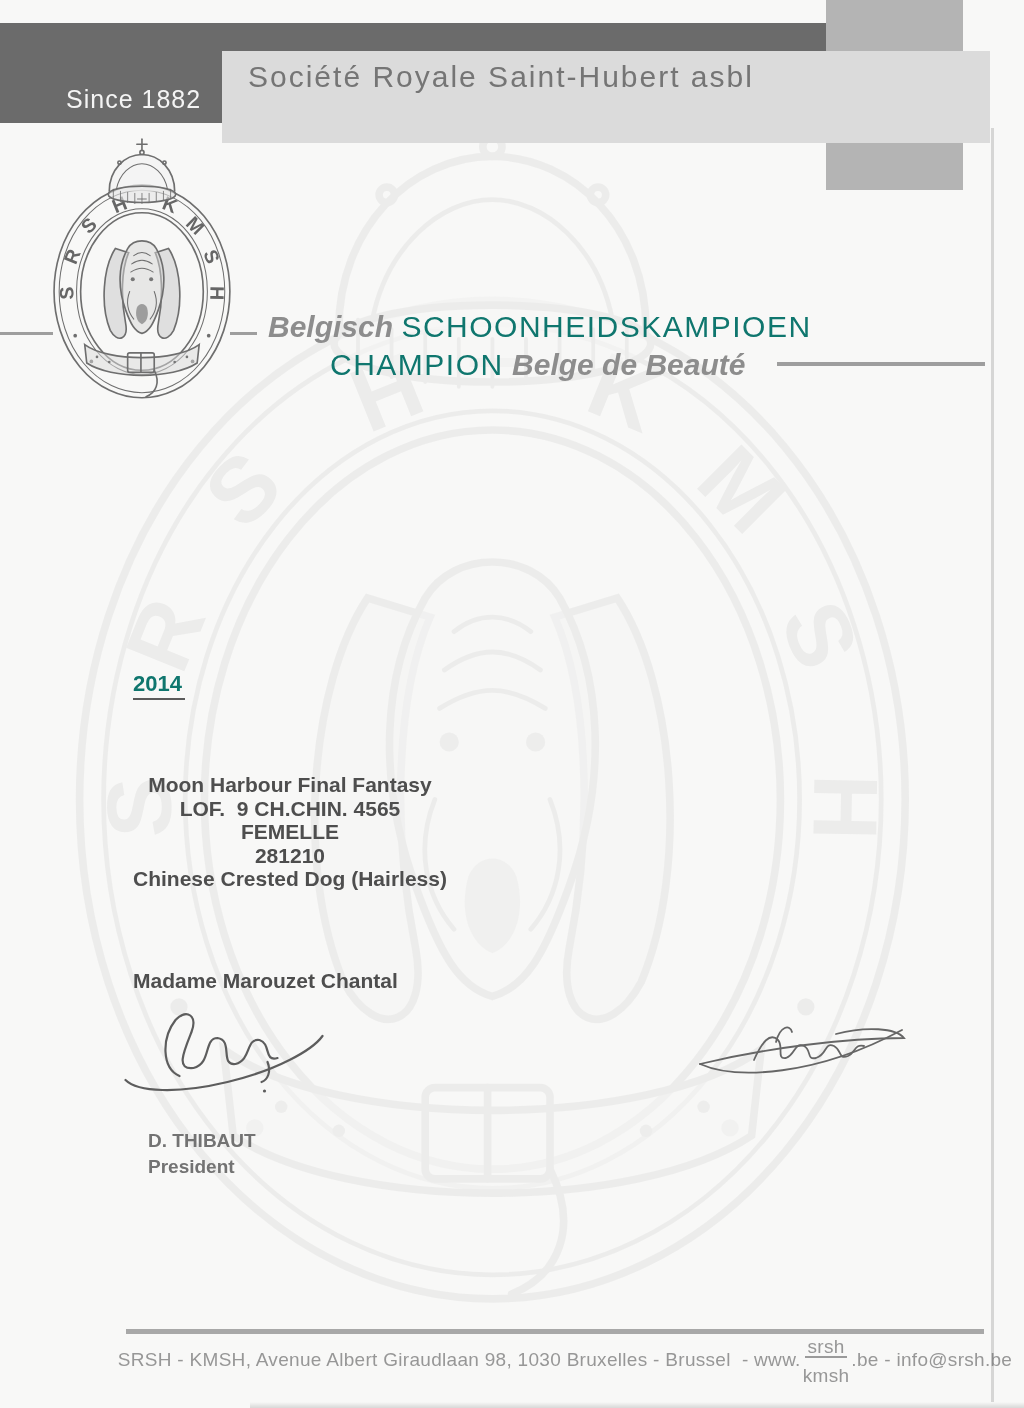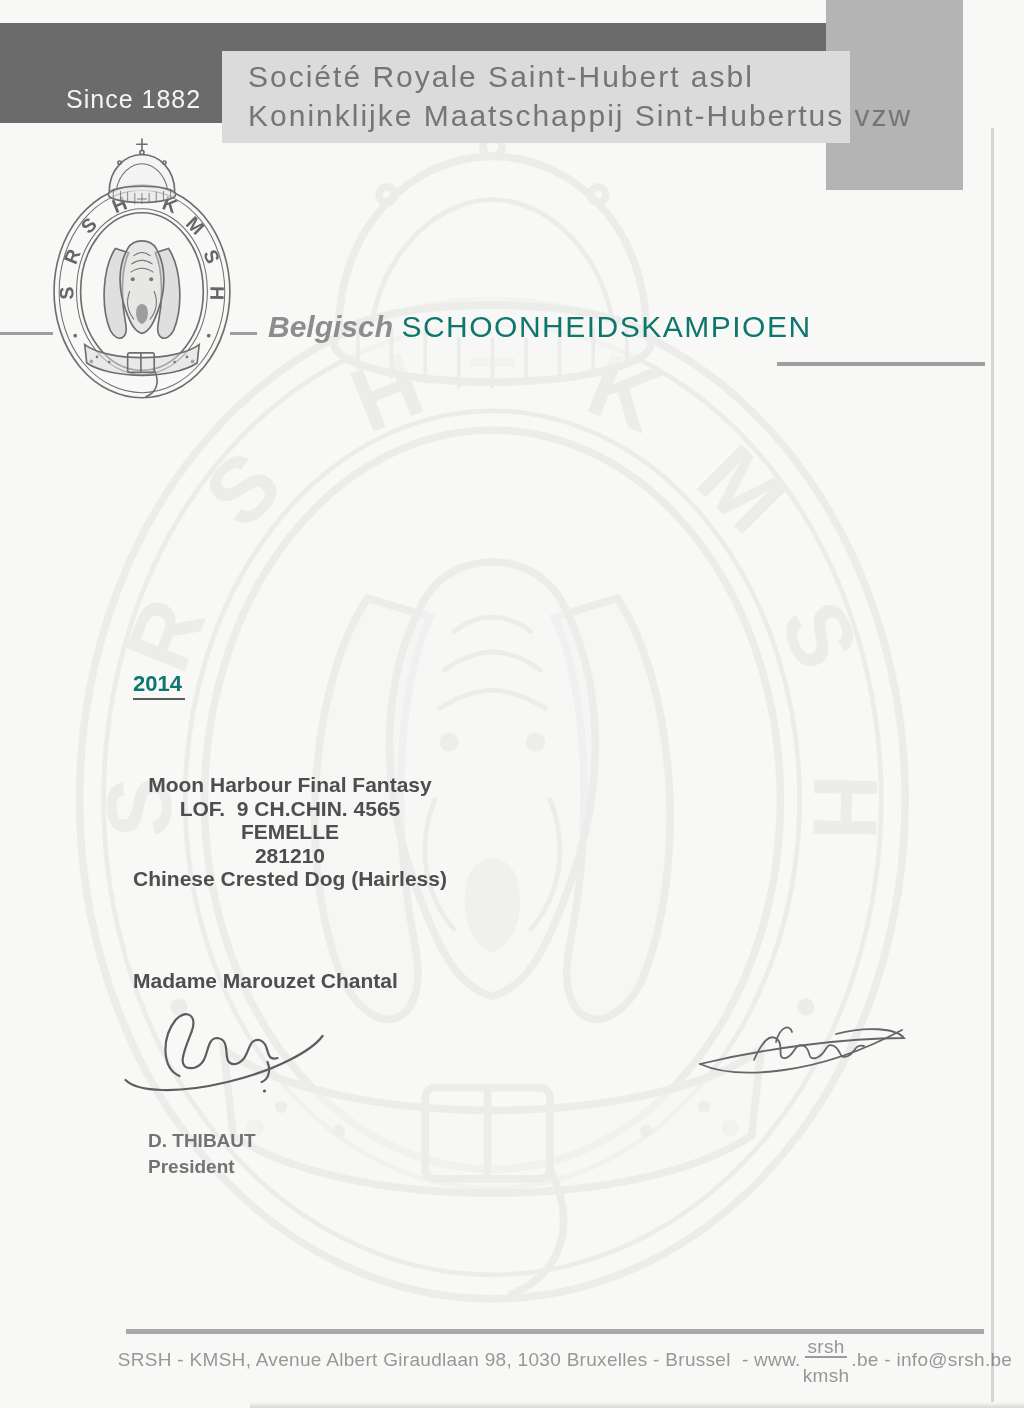--- a/index.html
+++ b/index.html
@@ -4,21 +4,21 @@
 <style>
   html,body{margin:0;padding:0;background:#eee;}
   .page{position:relative;width:1024px;height:1408px;background:#f8f8f7;overflow:hidden;
         font-family:Liberation Sans, sans-serif;}
   .abs{position:absolute;}
 
   
   .corner-block{left:826px;top:0;width:137px;height:190px;background:#b4b4b4;}
   .band-dark{left:0;top:23px;width:826px;height:100px;background:#6b6b6b;}
   .since{left:66px;top:85px;font-size:25px;letter-spacing:1px;color:#f4f4f4;}
-  .org-box{left:222px;top:51px;width:628px;height:92px;background:#dbdbdb;
+  .org-box{left:222px;top:51px;width:768px;height:92px;background:#dbdbdb;
            padding:6px 0 0 26px;box-sizing:border-box;}
   .org-box div{font-size:30px;line-height:39px;letter-spacing:2px;color:#757575;white-space:nowrap;}
 
   
   .watermark{left:70px;top:70px;width:864px;height:1248px;opacity:0.08;}
   .logo{left:52px;top:136px;width:184px;height:266px;}
 
   
   .rule{background:#9e9e9e;}
   .rule-left{left:0;top:332px;width:53px;height:3px;}
@@ -133,31 +133,32 @@
 
   <svg class="abs watermark" viewBox="0 0 180 260">
     <use href="#emblem"></use>
   </svg>
 
   <div class="abs corner-block"></div>
   <div class="abs band-dark"></div>
   <div class="abs since">Since 1882</div>
   <div class="abs org-box">
     <div>Société Royale Saint-Hubert asbl</div>
-    <div>Koninklijke Maatschappij Sint-Hubertus vzw</div>
   </div>
 
   <svg class="abs logo" viewBox="0 0 180 260">
     <use href="#emblem"></use>
   </svg>
 
   <div class="abs rule rule-left"></div>
   <div class="abs rule rule-mid"></div>
   <div class="abs title-l1"><span class="t-emph">Belgisch</span>
        <span class="t-caps">SCHOONHEIDSKAMPIOEN</span></div>
+  <div class="abs title-l2"><span class="t-caps">CHAMPION</span>
+       <span class="t-emph">Belge de Beauté</span></div>
   <div class="abs rule rule-right"></div>
 
   <div class="abs year">2014</div>
 
   <div class="abs dog-block">
     <div>Moon Harbour Final Fantasy</div>
     <div>LOF.  9 CH.CHIN. 4565</div>
     <div>FEMELLE</div>
     <div>281210</div>
     <div>Chinese Crested Dog (Hairless)</div>

